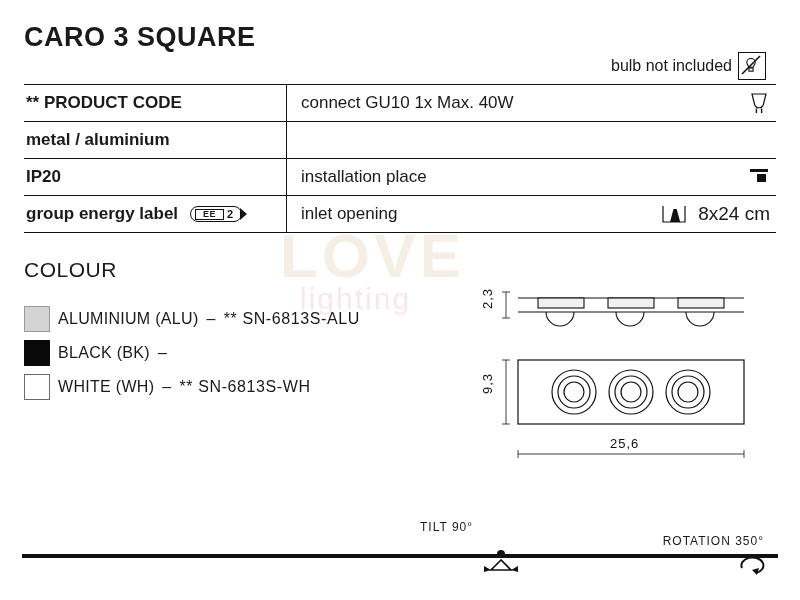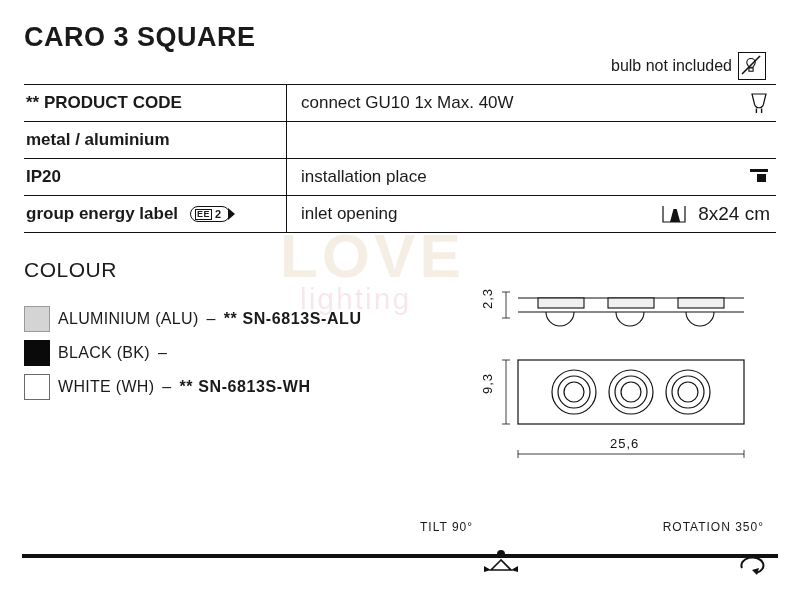--- a/index.html
+++ b/index.html
@@ -107,21 +107,21 @@
     border-radius: 10px;
     padding: 1px 7px 1px 4px;
     font-size: 11px;
     letter-spacing: 0.5px;
     position: relative;
     margin-left: 4px;
   }
   .energy-label .ee {
     font-size: 9px;
     border: 1px solid #111;
-    padding: 0 1px;
+    padding: 0 7px;
     line-height: 9px;
   }
   .energy-label:after {
     content: "";
     position: absolute;
     right: -6px;
     top: 50%;
     transform: translateY(-50%);
     border-left: 7px solid #111;
     border-top: 6px solid transparent;
@@ -154,21 +154,21 @@
     height: 34px;
     font-size: 16px;
     letter-spacing: 0.3px;
   }
   .swatch {
     width: 26px;
     height: 26px;
     border: 1px solid #999;
     box-sizing: border-box;
   }
-  .code { font-weight: bold; letter-spacing: 0.6px; }
+  .code { font-weight: normal; letter-spacing: 0.6px; }
 
   
   .watermark {
     position: absolute;
     left: 280px;
     top: 230px;
     width: 250px;
     height: 140px;
     opacity: 0.10;
     pointer-events: none;
@@ -217,21 +217,21 @@
   .tilt-label {
     position: absolute;
     left: 420px;
     bottom: 66px;
     font-size: 12px;
     letter-spacing: 1px;
   }
   .rotation-label {
     position: absolute;
     right: 36px;
-    bottom: 66px;
+    bottom: 52px;
     font-size: 12px;
     letter-spacing: 1px;
   }
   .tilt-icon {
     position: absolute;
     left: 478px;
     bottom: 28px;
     width: 46px;
     height: 30px;
   }

